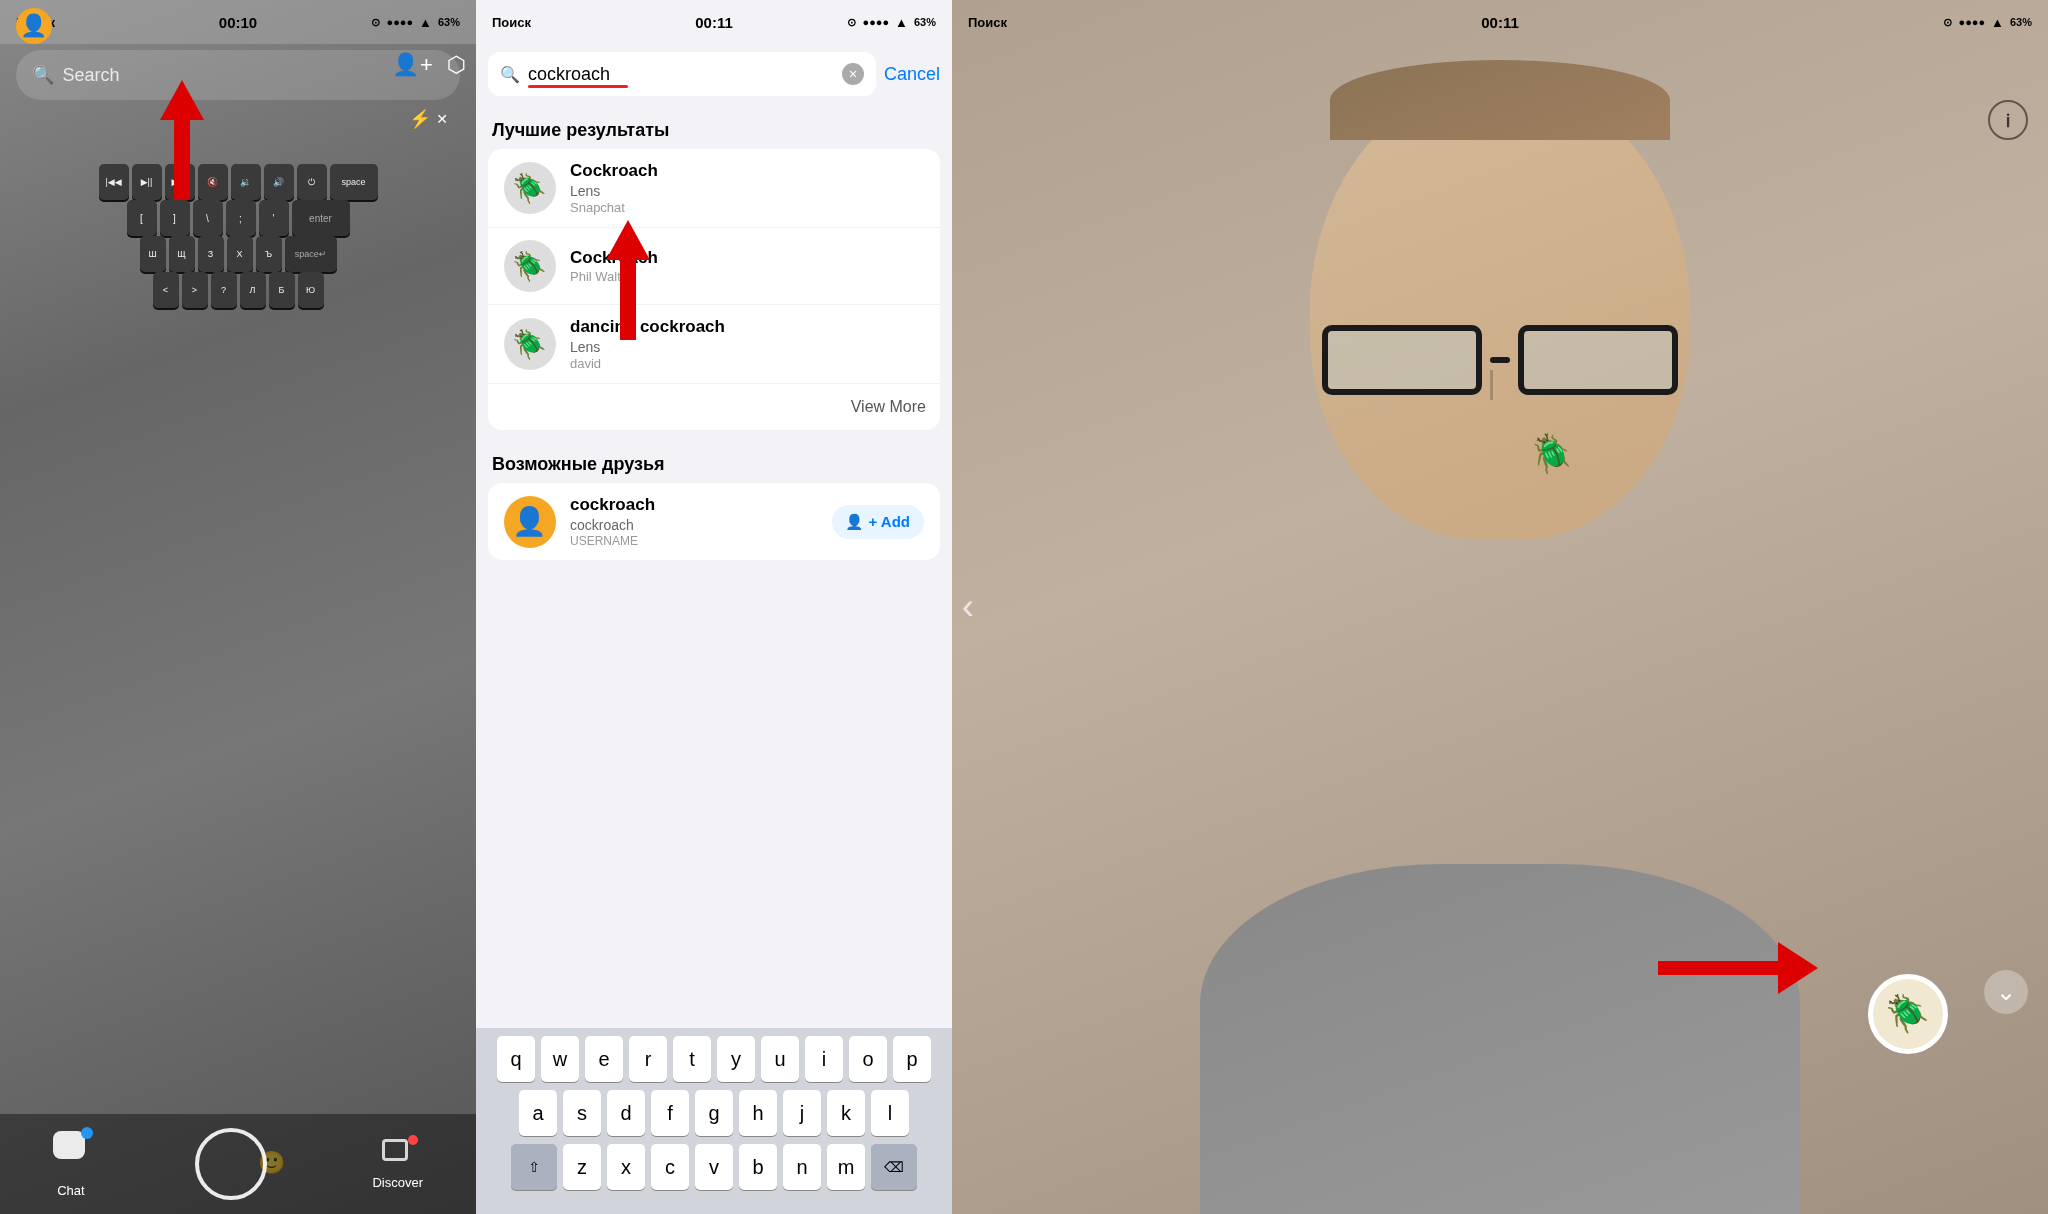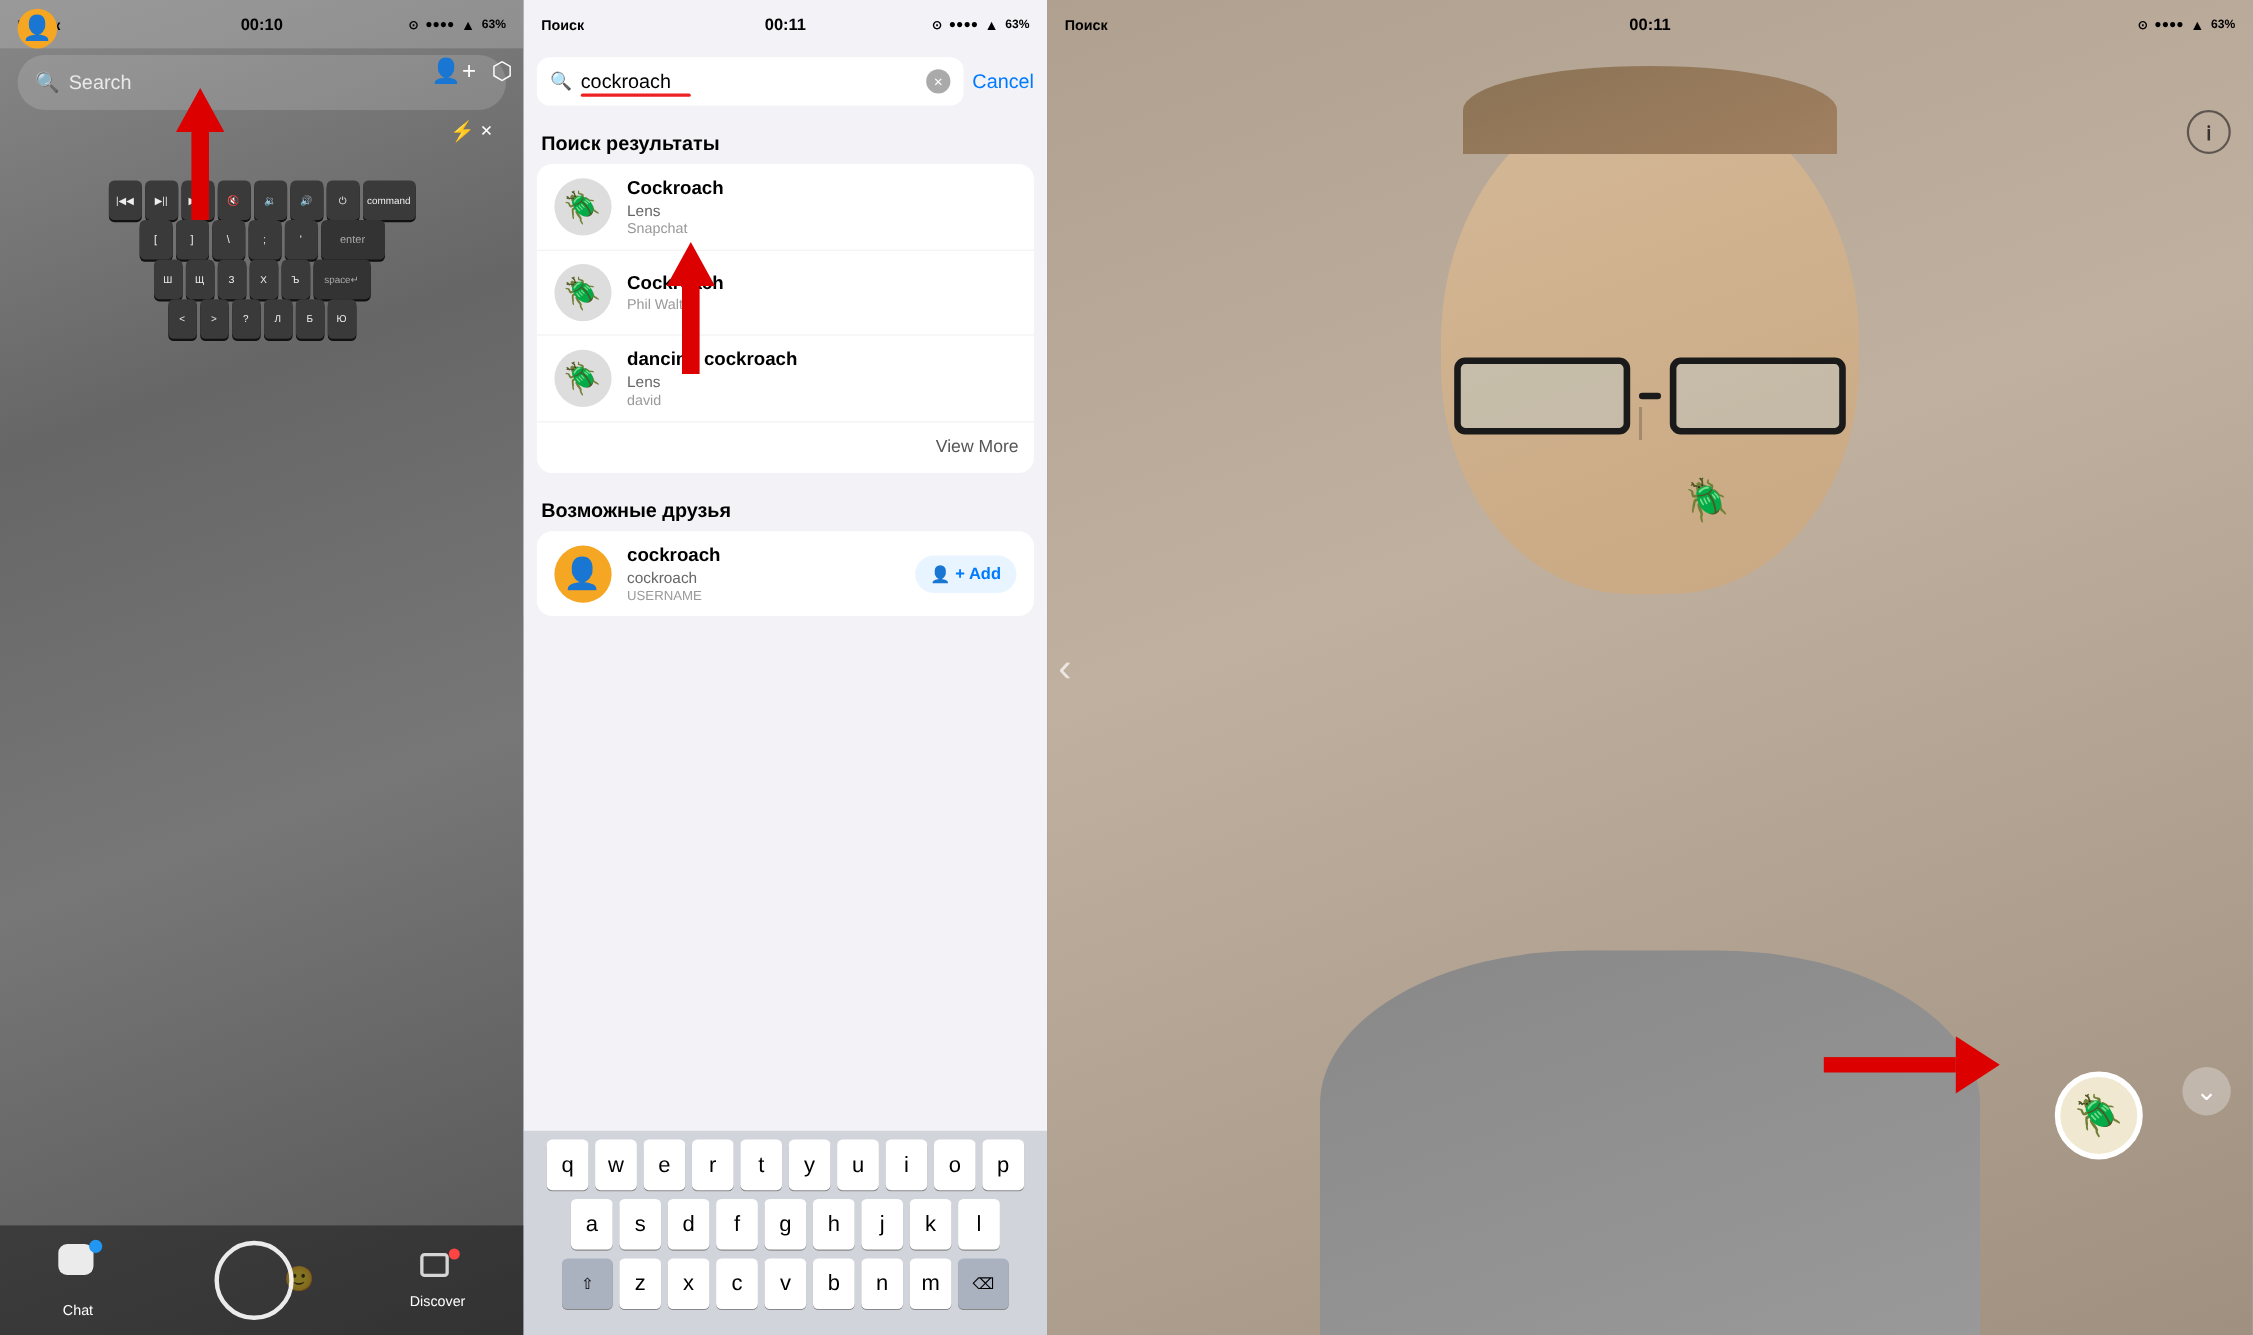--- a/index.html
+++ b/index.html
@@ -660,21 +660,21 @@
   <div style="position:absolute;top:160px;left:0;right:0;padding:4px;">
 
     <div class="key-row">
       <div class="key" style="min-width:30px;font-size:9px;">|◀◀</div>
       <div class="key" style="min-width:30px;font-size:9px;">▶||</div>
       <div class="key" style="min-width:30px;font-size:9px;">▶▶|</div>
       <div class="key" style="min-width:30px;font-size:9px;">🔇</div>
       <div class="key" style="min-width:30px;font-size:9px;">🔉</div>
       <div class="key" style="min-width:30px;font-size:9px;">🔊</div>
       <div class="key" style="min-width:30px;font-size:9px;">⏻</div>
-      <div class="key" style="min-width:48px;font-size:9px;">command</div>
+      <div class="key" style="min-width:48px;font-size:9px;">space</div>
     </div>
 
     <div class="key-row">
       <div class="key" style="min-width:30px;font-size:10px;">[</div>
       <div class="key" style="min-width:30px;font-size:10px;">]</div>
       <div class="key" style="min-width:30px;font-size:10px;">\</div>
       <div class="key" style="min-width:30px;font-size:10px;">;</div>
       <div class="key" style="min-width:30px;font-size:10px;">'</div>
       <div class="key" style="min-width:58px;font-size:10px;background:#333;color:#aaa;">enter</div>
     </div>
@@ -743,21 +743,21 @@
     <div class="cancel-btn">Cancel</div>
   </div>
 
   <div class="red-arrow-mid">
     <div class="arrow-up" style="border-bottom-color:#d00;"></div>
     <div class="arrow-shaft" style="background:#d00;"></div>
   </div>
 
   <div class="results-scroll">
 
-    <div class="section-header">Поиск результаты</div>
+    <div class="section-header">Лучшие результаты</div>
     <div class="results-card">
 
       <div class="result-item">
         <div class="result-avatar">
           <span class="cockroach-emoji">🪲</span>
         </div>
         <div class="result-info">
           <div class="result-name">Cockroach</div>
           <div class="result-sub">Lens</div>
           <div class="result-source">Snapchat</div>

